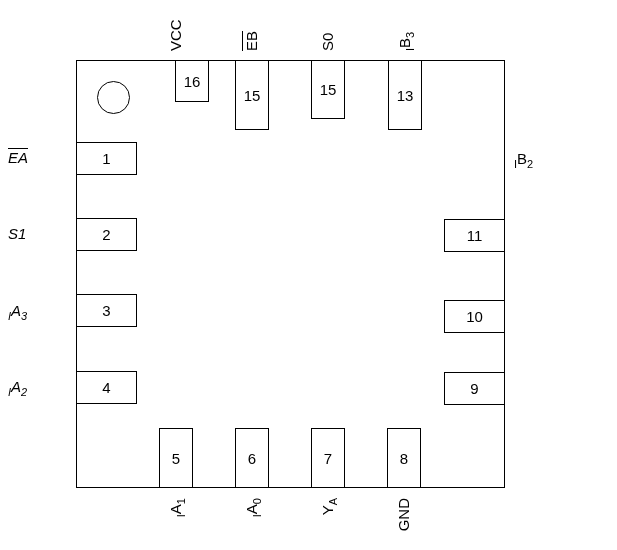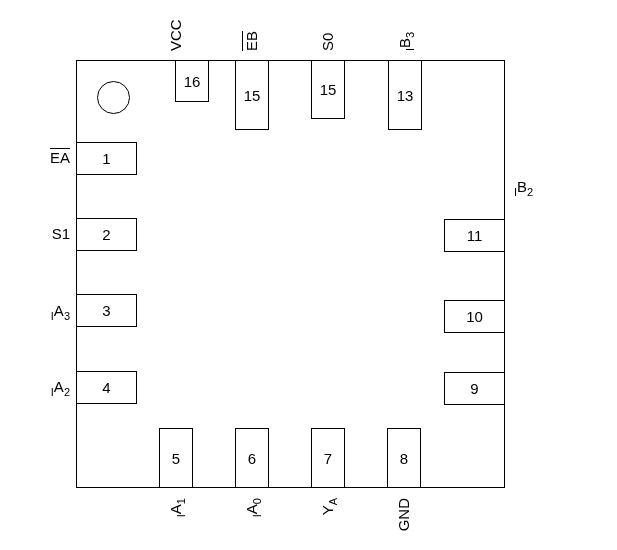--- a/index.html
+++ b/index.html
@@ -56,22 +56,22 @@
     width: 62px;
     height: 20px;
     font-size: 15px;
     line-height: 20px;
     white-space: nowrap;
   }
   .pin-label sub {
     font-size: 11px;
     line-height: 0;
   }
-  .pin-label.left-side  { text-align: right; }
-  .pin-label.right-side { width: 70px; text-align: left; margin-top: 28px; }
+  .pin-label.left-side  { text-align: left; font-style: italic; }
+  .pin-label.right-side { width: 70px; text-align: left; }
   .pin-label.top-side {
     width: 60px;
     text-align: left;
     transform: rotate(-90deg);
     transform-origin: center center;
   }
   .pin-label.bottom-side {
     width: 60px;
     text-align: right;
     transform: rotate(-90deg);

